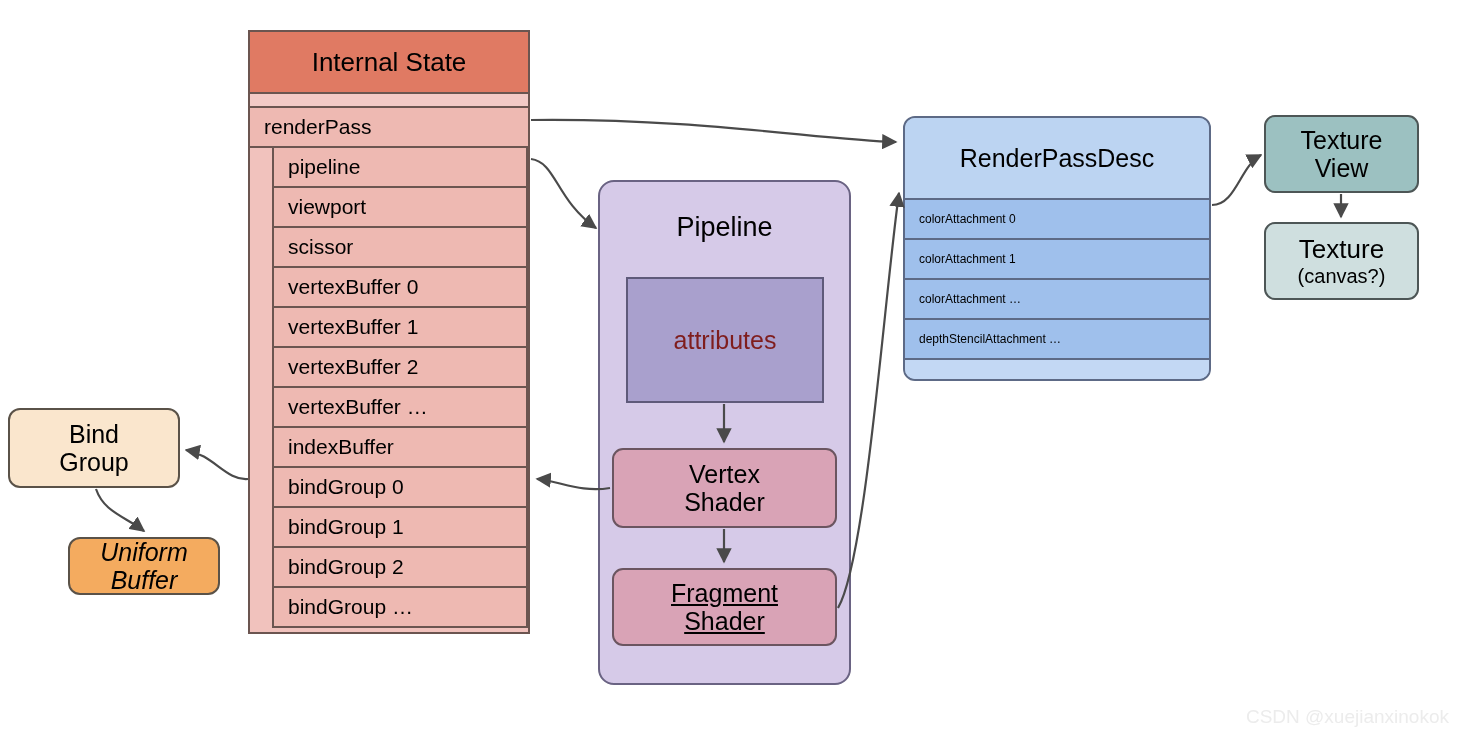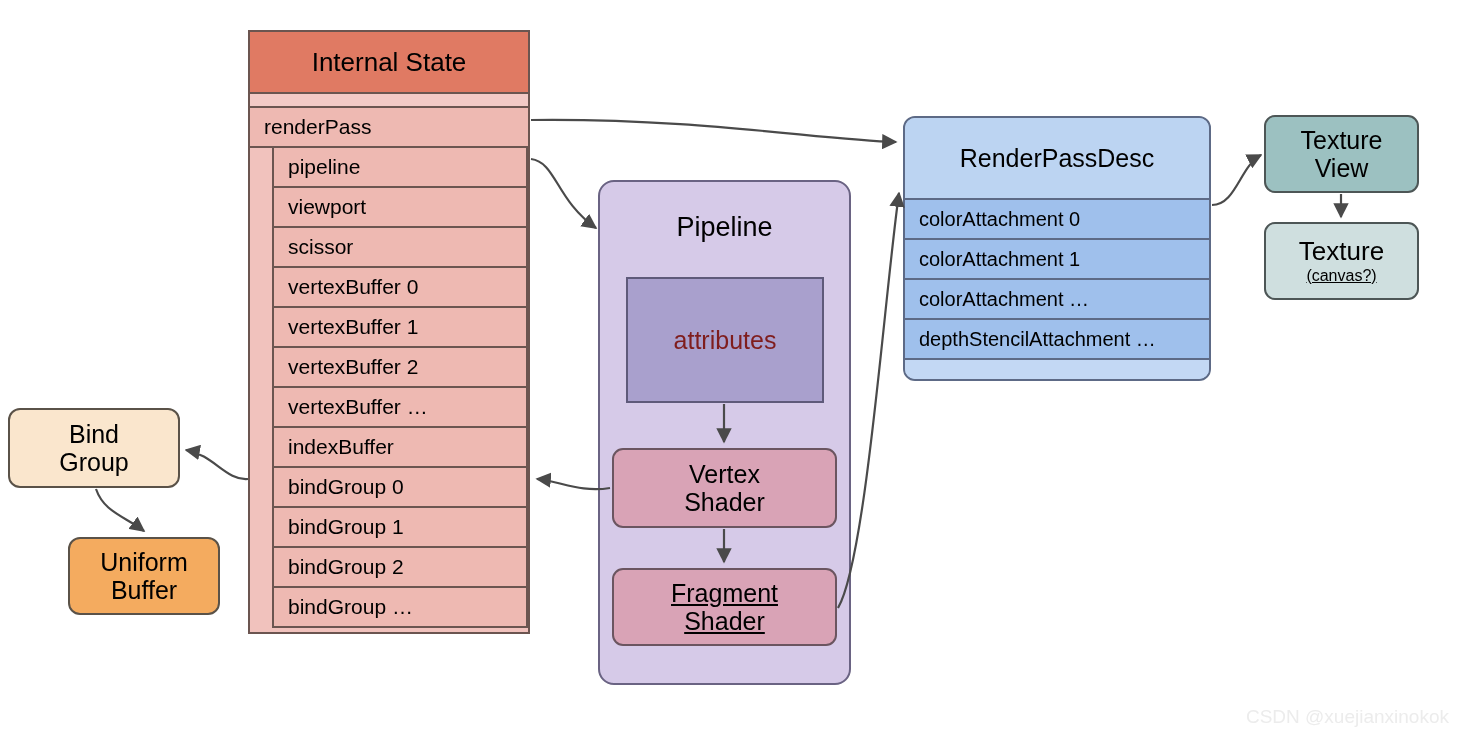--- a/index.html
+++ b/index.html
@@ -155,21 +155,21 @@
     font-size: 25px; color: #000;
     background: #bcd4f2;
   }
   .rpd-row {
     height: 40px;
     box-sizing: border-box;
     background: #9fc0ec;
     border-top: 2px solid #5d6a86;
     display: flex; align-items: center;
     padding-left: 14px;
-    font-size: 20px; color: #000;
+    font-size: 12px; color: #000;
   }
   #rpd-foot {
     height: 38px;
     border-top: 2px solid #5d6a86;
     background: #c3d8f4;
   }
 
   
   #texture-view {
     left: 1264px; top: 115px;
@@ -180,38 +180,39 @@
     font-size: 25px;
   }
   #texture {
     left: 1264px; top: 222px;
     width: 155px; height: 78px;
     background: #cfdfdf;
     border-color: #4d5656;
     border-radius: 11px;
     font-size: 26px;
   }
-  #texture .sub { font-size: 16px; margin-top: 1px; text-decoration: underline; }
+  #texture .sub { font-size: 20px; margin-top: 1px; }
 
   
   #bind-group {
     left: 8px; top: 408px;
     width: 172px; height: 80px;
     background: #fae6cd;
     border-color: #5a5248;
     border-radius: 12px;
     font-size: 25px;
   }
   #uniform-buffer {
     left: 68px; top: 537px;
-    width: 152px; height: 78px;
+    width: 152px; height: 58px;
     background: #f4ab5f;
     border-color: #5a5248;
     border-radius: 12px;
     font-size: 25px;
+    font-style: italic;
   }
 
   
   #watermark {
     position: absolute;
     right: 10px; bottom: 8px;
     z-index: 8;
     text-align: right;
     pointer-events: none;
     user-select: none;

